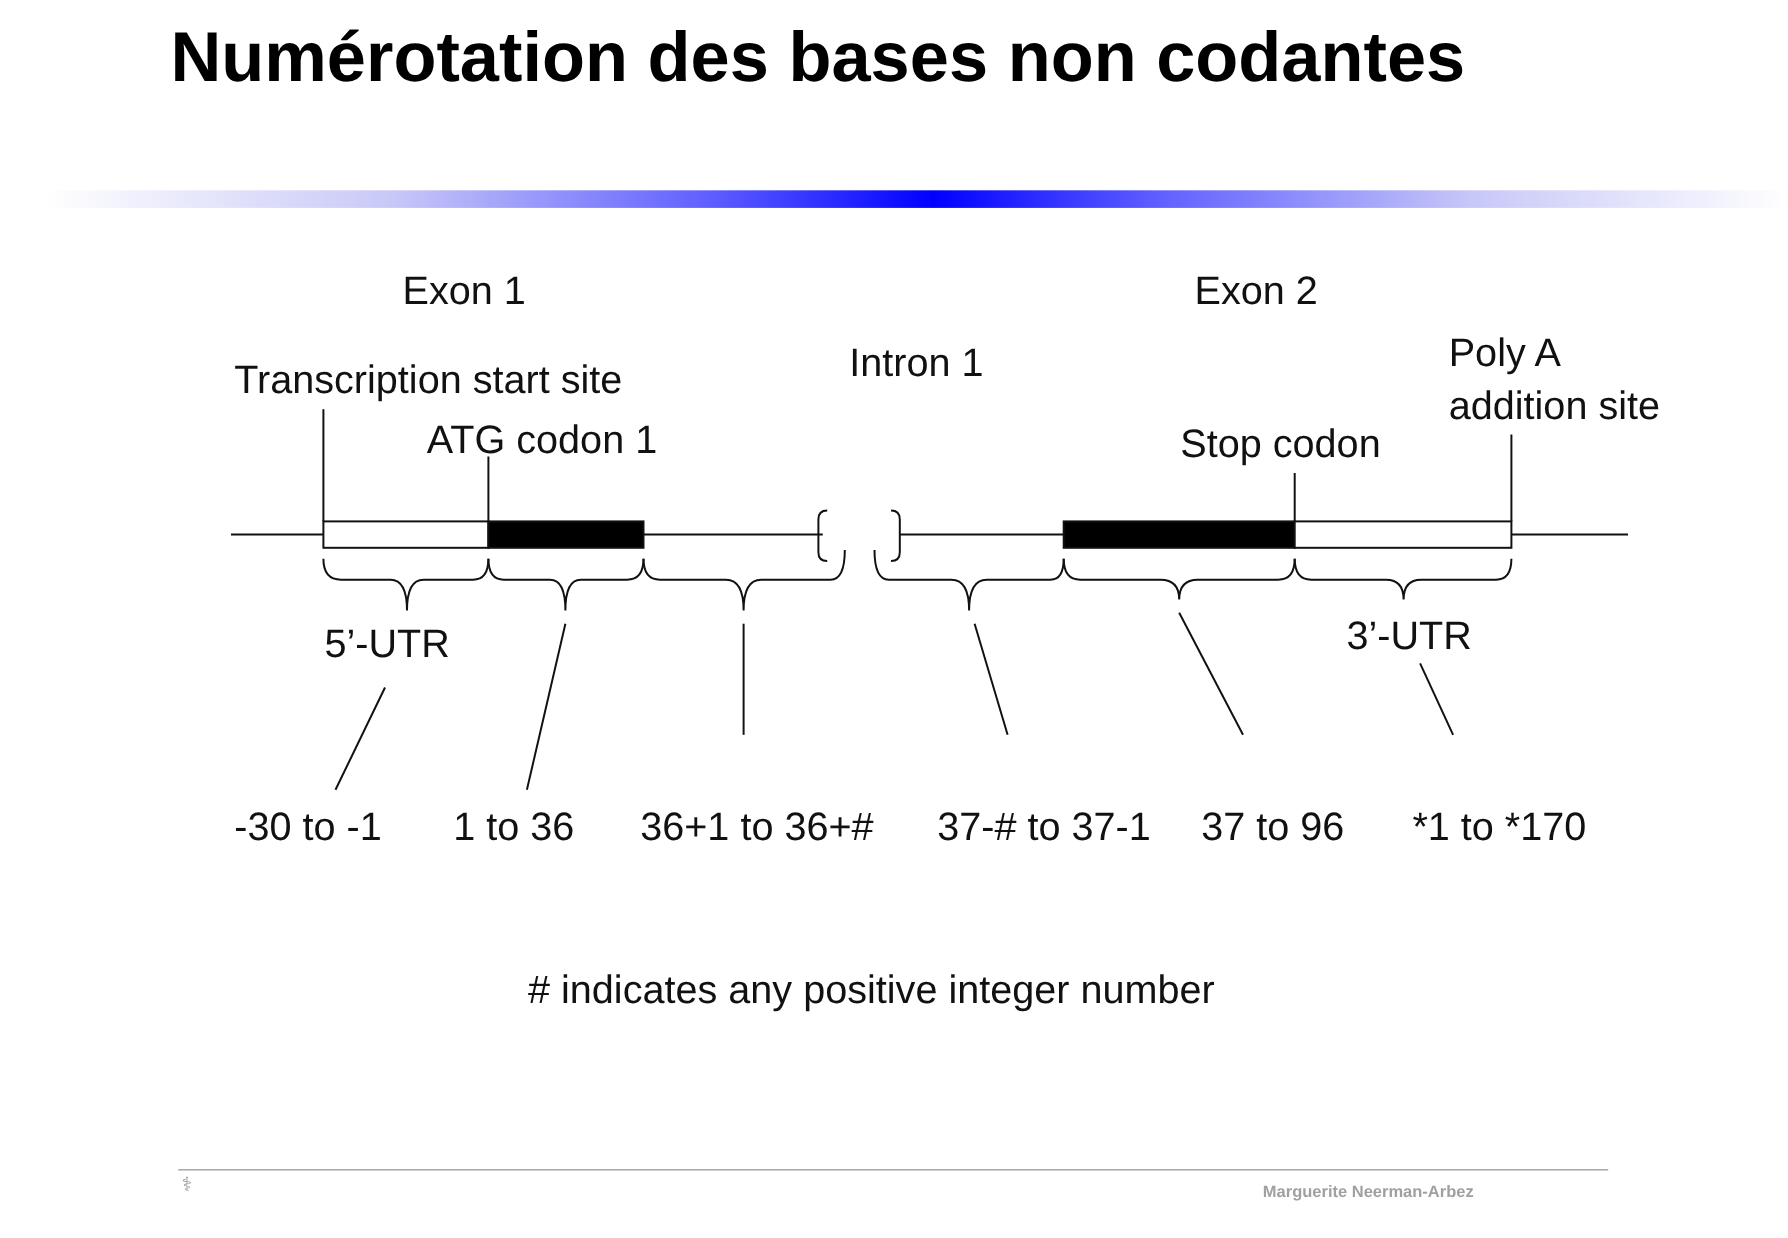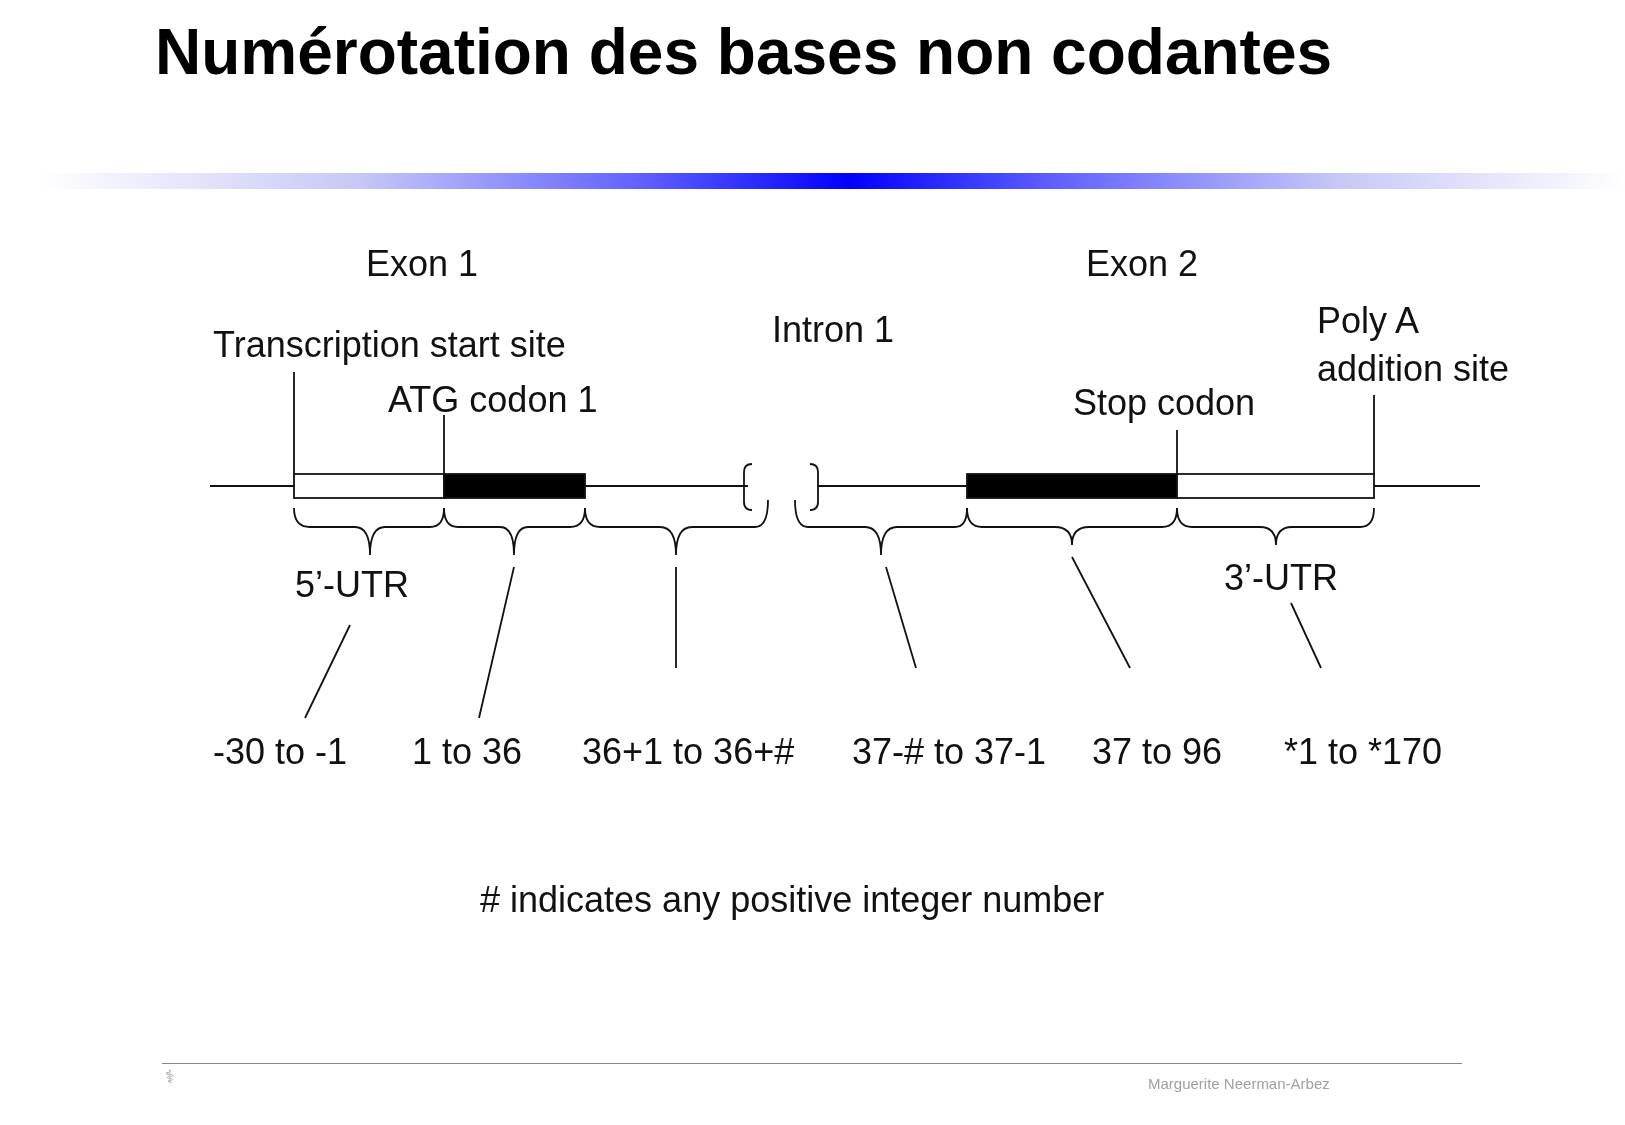--- a/index.html
+++ b/index.html
@@ -3,21 +3,21 @@
 <meta charset="utf-8">
 <style>
   html, body { margin:0; padding:0; background:#ffffff; }
   body { width:1625px; height:1125px; position:relative; overflow:hidden; font-family:"Liberation Sans", sans-serif; }
   .title { position:absolute; left:0; top:12px; width:1487px; text-align:center; font-weight:bold; font-size:64px; line-height:80px; color:#000; }
   .gradbar { position:absolute; left:40px; top:173px; width:1585px; height:16px;
     background:linear-gradient(to right, #ffffff 0%, #c8c8f8 20%, #6060ff 38%, #0000ff 51%, #6060ff 64%, #c8c8f8 82%, #ffffff 100%); }
   svg { position:absolute; left:0; top:0; }
   .lbl { font-family:"Liberation Sans", sans-serif; font-size:36px; fill:#111; }
   .footer-line { position:absolute; left:162px; top:1063px; width:1300px; height:1px; background:#888; }
-  .footer-text { position:absolute; left:1148px; top:1075px; font-size:15px; font-weight:normal; color:#a0a0a0; }
+  .footer-text { position:absolute; left:1148px; top:1075px; font-size:15px; font-weight:bold; color:#a0a0a0; }
   .logo { position:absolute; left:165px; top:1066px; font-size:18px; color:#999; }
 </style>
 </head>
 <body>
 
 <div class="title">
   <div>Numérotation des bases non codantes</div>
 </div>
 <div class="gradbar"></div>
 

